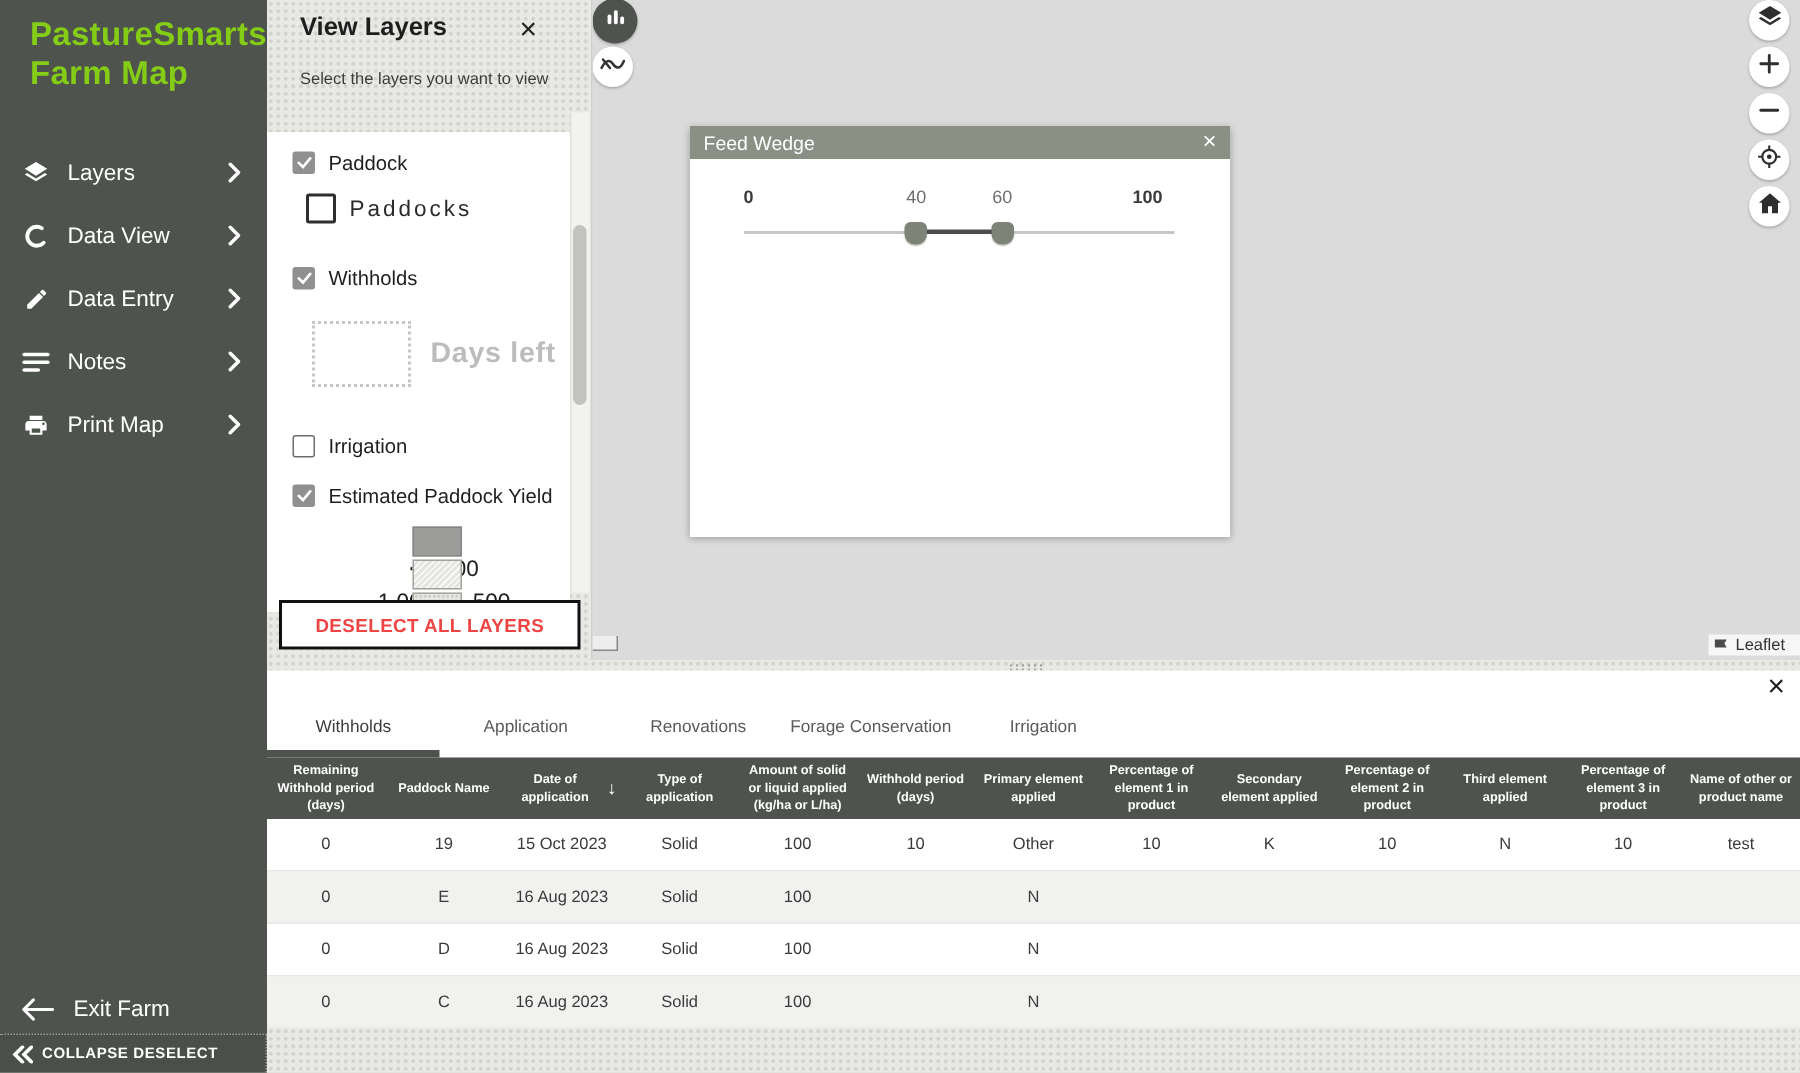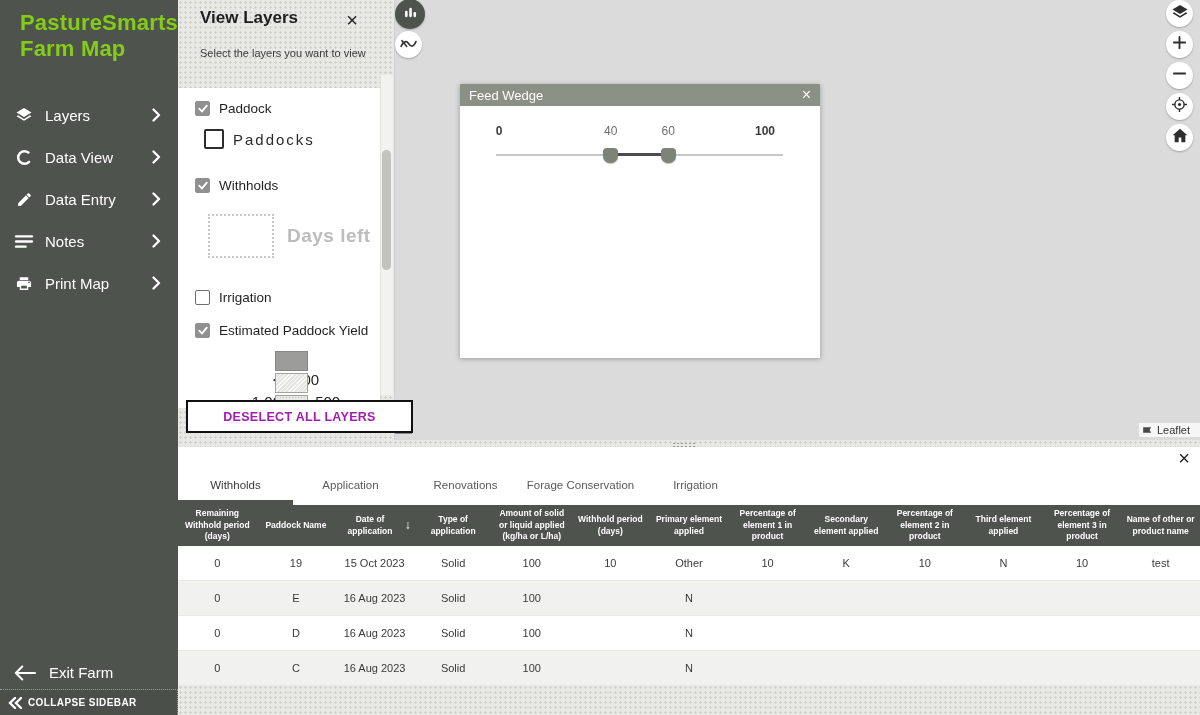--- a/index.html
+++ b/index.html
@@ -69,23 +69,23 @@
   .row-yield{margin-top:18px;}
   .yield-legend{margin-top:13px;margin-left:34px;}
   .legend-row{display:flex;align-items:center;height:22px;flex-direction:column;}
   .swatch{width:33px;height:20px;box-sizing:border-box;margin-right:9px;flex:0 0 auto;}
   .swatch.solid{background:#9c9c9a;border:1px solid #878785;}
   .swatch.hatch{border:1px solid #a3a3a0;background:#e5e5e2;
     background-image:repeating-linear-gradient(135deg,rgba(255,255,255,.85) 0 1px,transparent 1px 3px);}
   .swatch.dots{border:1px solid #a3a3a0;background-color:#e7e7e4;
     background-image:radial-gradient(#c6c6c3 .7px,transparent 1px);background-size:3px 3px;}
   .legend-label{font-size:15px;color:#1f1f1f;}
-  .deselect-btn{position:absolute;left:8px;bottom:7px;width:227px;height:33px;background:#fff;
+  .deselect-btn{position:absolute;left:8px;bottom:7px;width:201px;height:33px;background:#fff;
     border:2px solid #101010;font-family:"Liberation Sans",sans-serif;
-    font-size:12.5px;font-weight:bold;letter-spacing:.3px;color:#a21caf;cursor:pointer;}
+    font-size:12.5px;font-weight:bold;letter-spacing:.3px;color:#ef4444;cursor:pointer;}
   
   .feed-wedge{position:absolute;left:460px;top:84px;width:360px;height:274px;z-index:25;box-shadow:0 1px 5px rgba(0,0,0,.3);}
   .fw-header{height:22px;background:#8b9084;color:#fff;display:flex;align-items:center;padding:0 9px;font-size:13px;}
   .fw-close{margin-left:auto;font-size:16px;font-weight:300;cursor:pointer;line-height:16px;}
   .fw-body{height:252px;background:#fff;position:relative;}
   .fw-label{position:absolute;top:18px;transform:translateX(-50%);font-size:12px;color:#6e6e6e;}
   .fw-label.end{font-weight:bold;color:#3a3a3a;}
   .fw-track{position:absolute;left:36px;width:287px;top:48px;height:2px;background:#c7c7c5;}
   .fw-range{position:absolute;top:47px;height:3px;background:#4c4c4c;}
   .fw-handle{position:absolute;top:42px;width:15px;height:15px;background:#7e8377;
@@ -250,21 +250,21 @@
         </svg>
       </span>
     <span class="exit-label">Exit Farm</span>
   </div>
   <div class="collapse-strip">
     <span class="collapse-icon">
         <svg width="14" height="12" viewBox="0 0 14 12" fill="none" stroke="currentColor" stroke-width="2.4" stroke-linecap="round">
           <path d="M7 1 2 6l5 5M13 1 8 6l5 5"></path>
         </svg>
       </span>
-    <span class="collapse-label">COLLAPSE SIDEBAR</span>
+    <span class="collapse-label">COLLAPSE DESELECT</span>
   </div>
 </aside>
 
 <div class="view-layers dotted">
   <div class="vl-title">View Layers</div>
   <div class="vl-close">×</div>
   <div class="vl-subtitle">Select the layers you want to view</div>
 
   <div class="vl-list">
     <div class="vl-row row-paddock">

